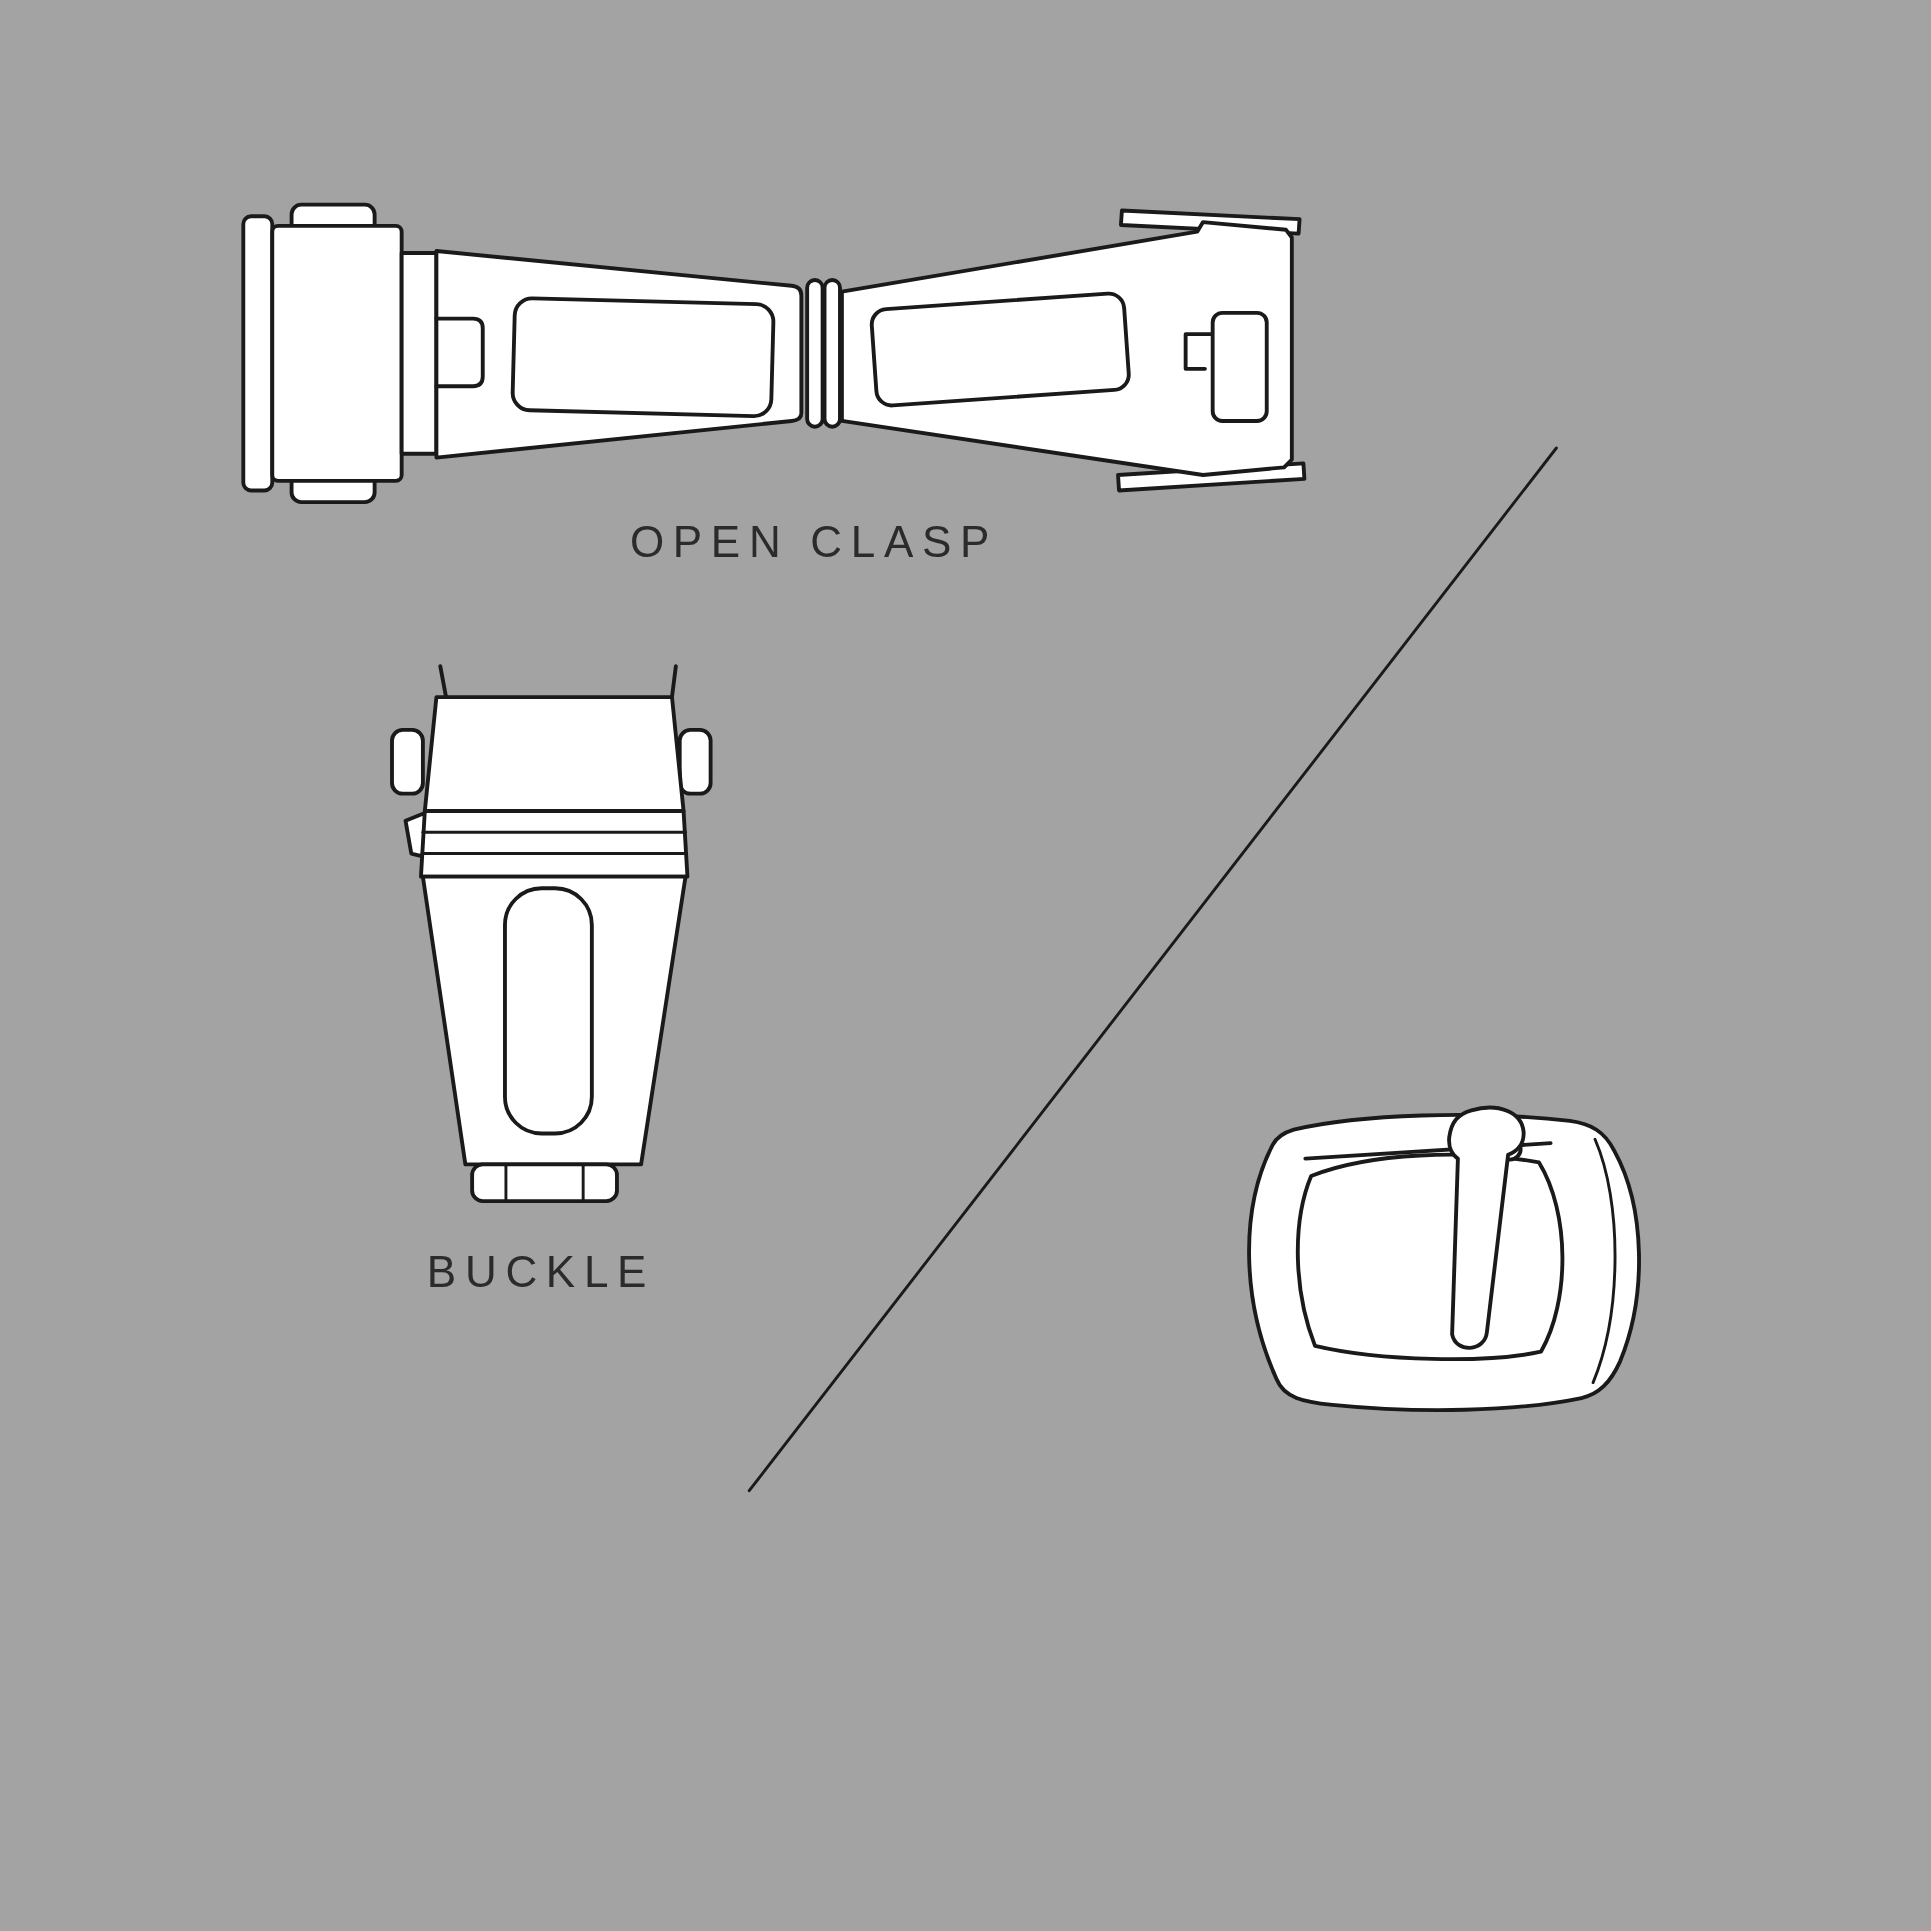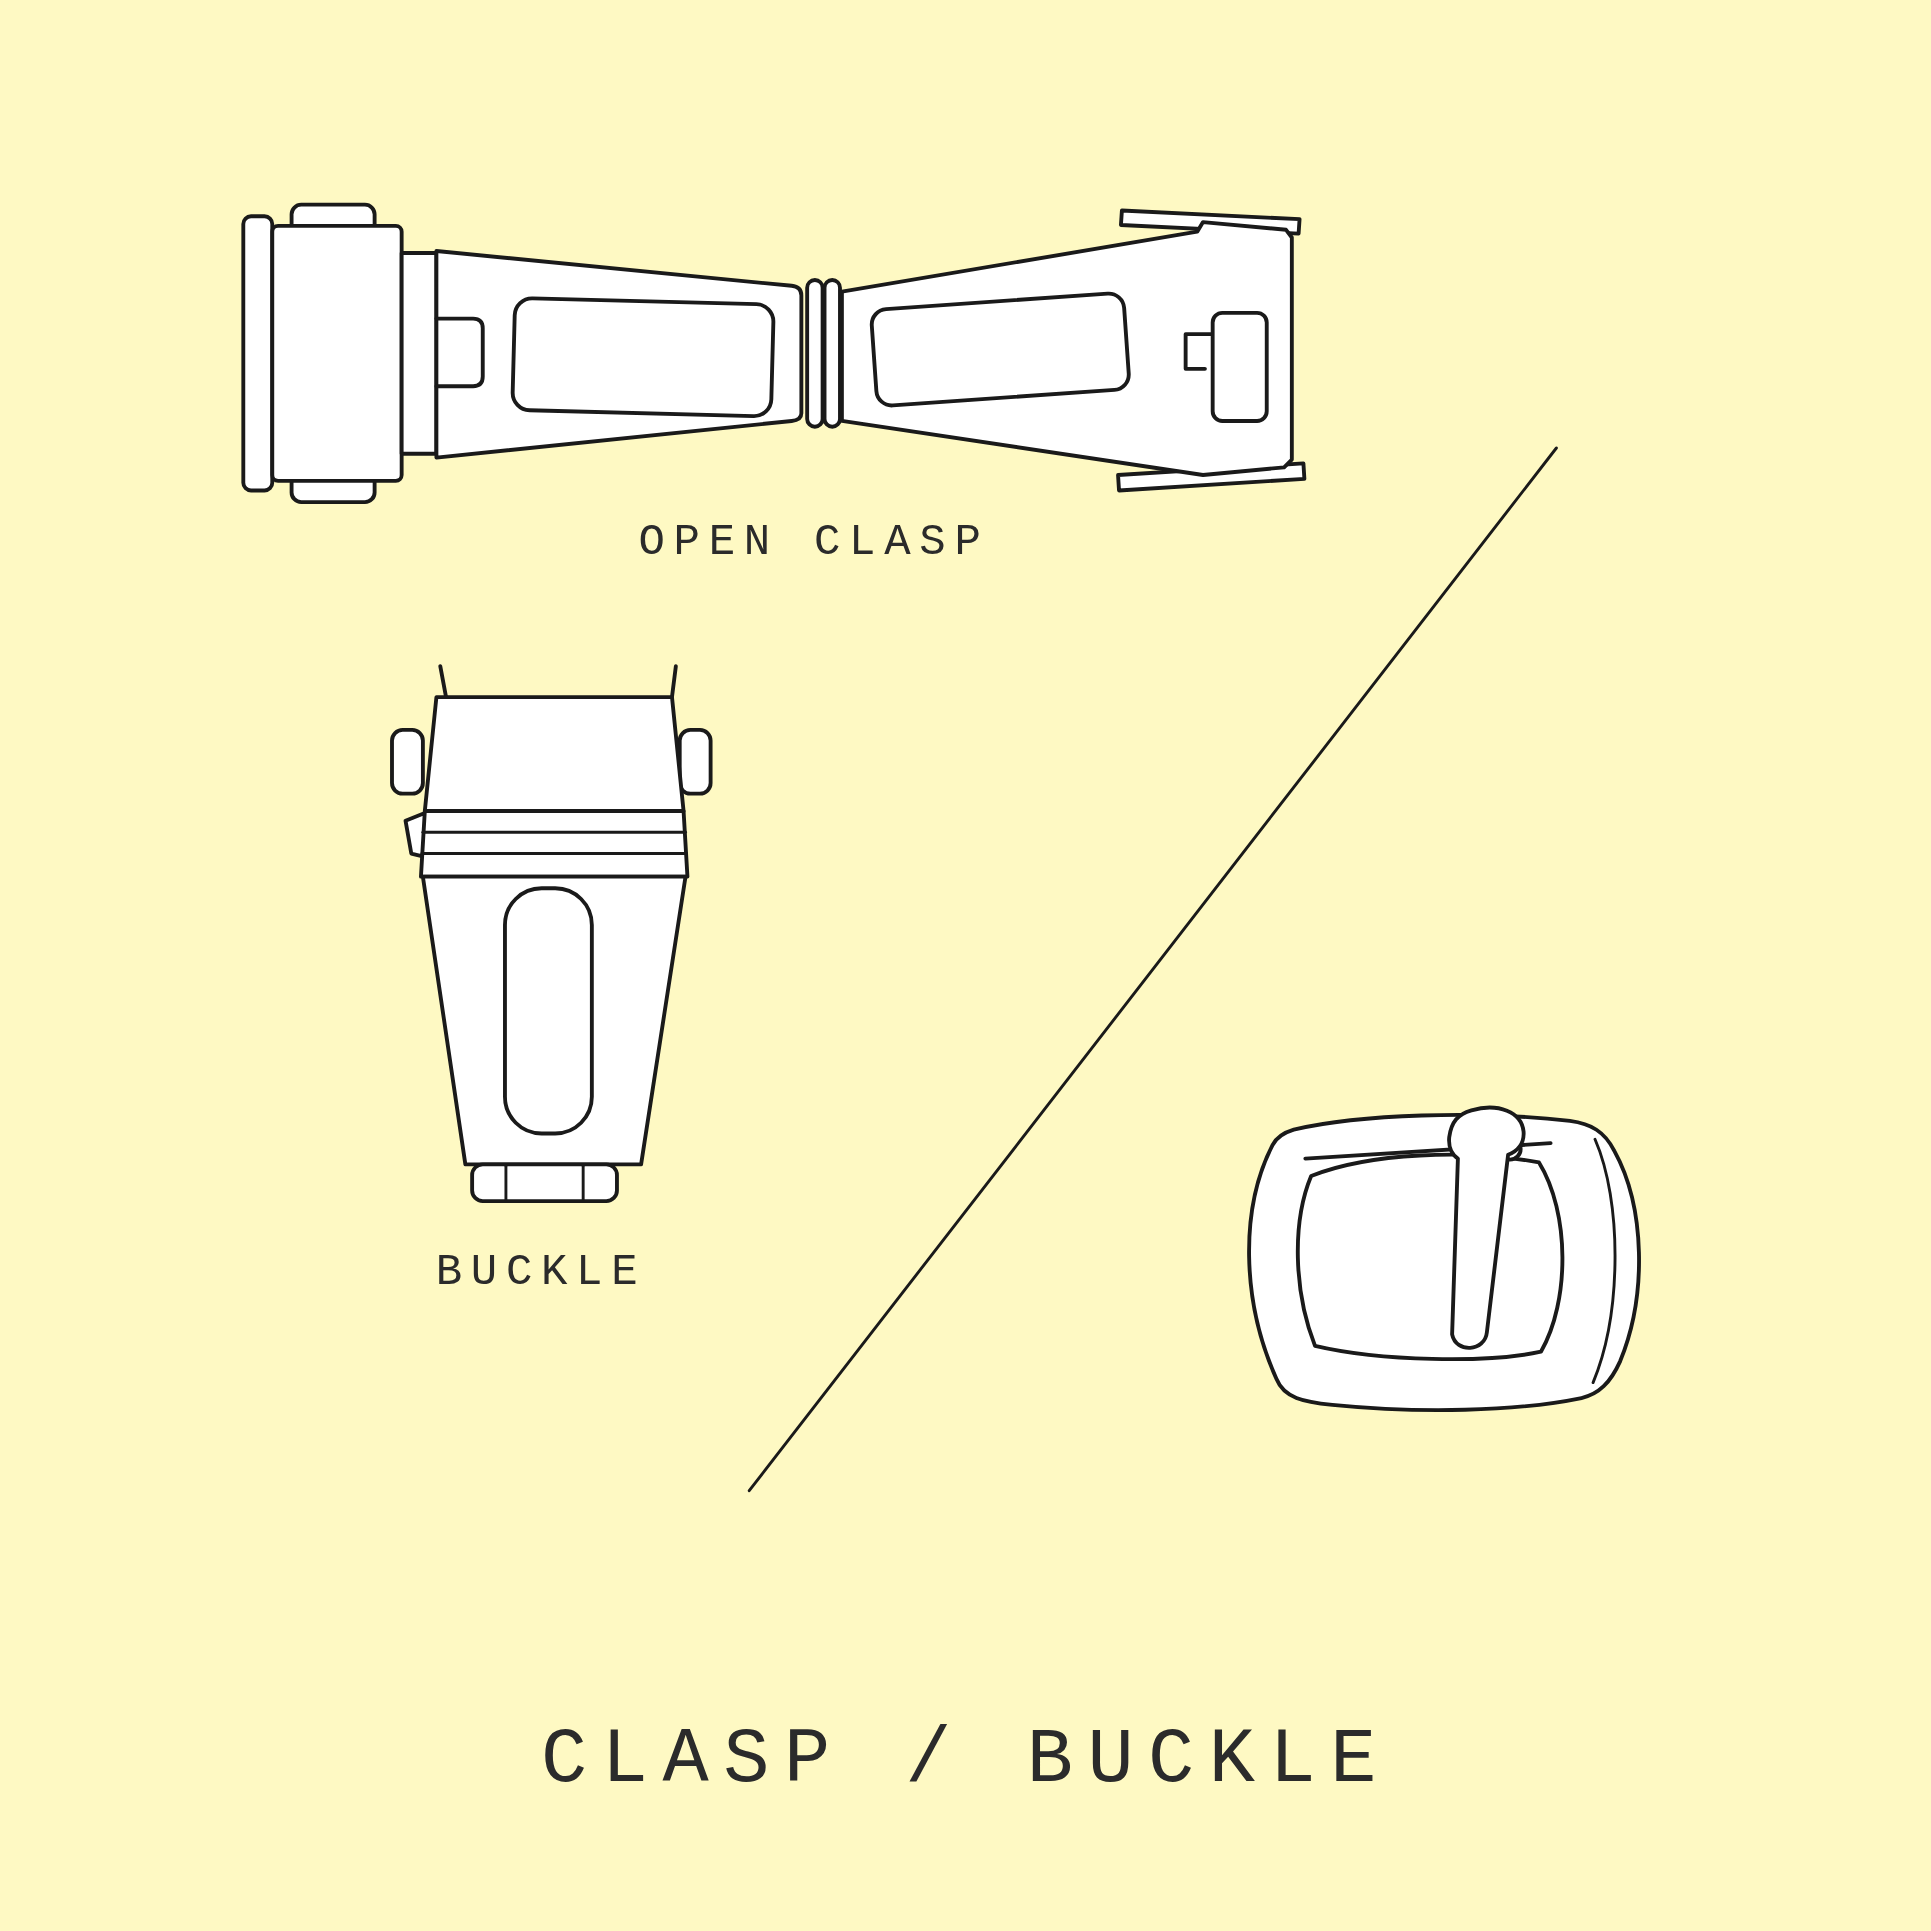--- a/index.html
+++ b/index.html
@@ -4,22 +4,22 @@
 <style>
   html, body {
     margin: 0;
     padding: 0;
     background: #ffffff;
   }
   .canvas {
     position: relative;
     width: 1931px;
     height: 1931px;
-    background: #fef9c3;
-    font-family: Liberation Mono, monospace;
+    background: #a3a3a3;
+    font-family: Liberation Sans, sans-serif;
     overflow: hidden;
   }
   .art {
     position: absolute;
     left: 0;
     top: 0;
   }
   .art path, .art rect, .art line, .art circle {
     fill: #ffffff;
     stroke: #1a1a1a;
@@ -132,15 +132,14 @@
       <path d="M1524,1150 C1552,1142 1576,1152 1578,1172 C1579,1184 1572,1192 1562,1196
                L1540,1380 C1538,1400 1508,1402 1504,1382 L1510,1200
                C1504,1196 1500,1188 1501,1178 C1503,1162 1510,1154 1524,1150 Z"></path>
     </g>
   </svg>
 
   <div class="caption" style="left:814px; top:517px;">OPEN CLASP</div>
 
   <div class="caption" style="left:541px; top:1247px;">BUCKLE</div>
 
-  <div class="title" style="left:966px; top:1717px;">CLASP / BUCKLE</div>
 </div>
 
 
 </body></html>

